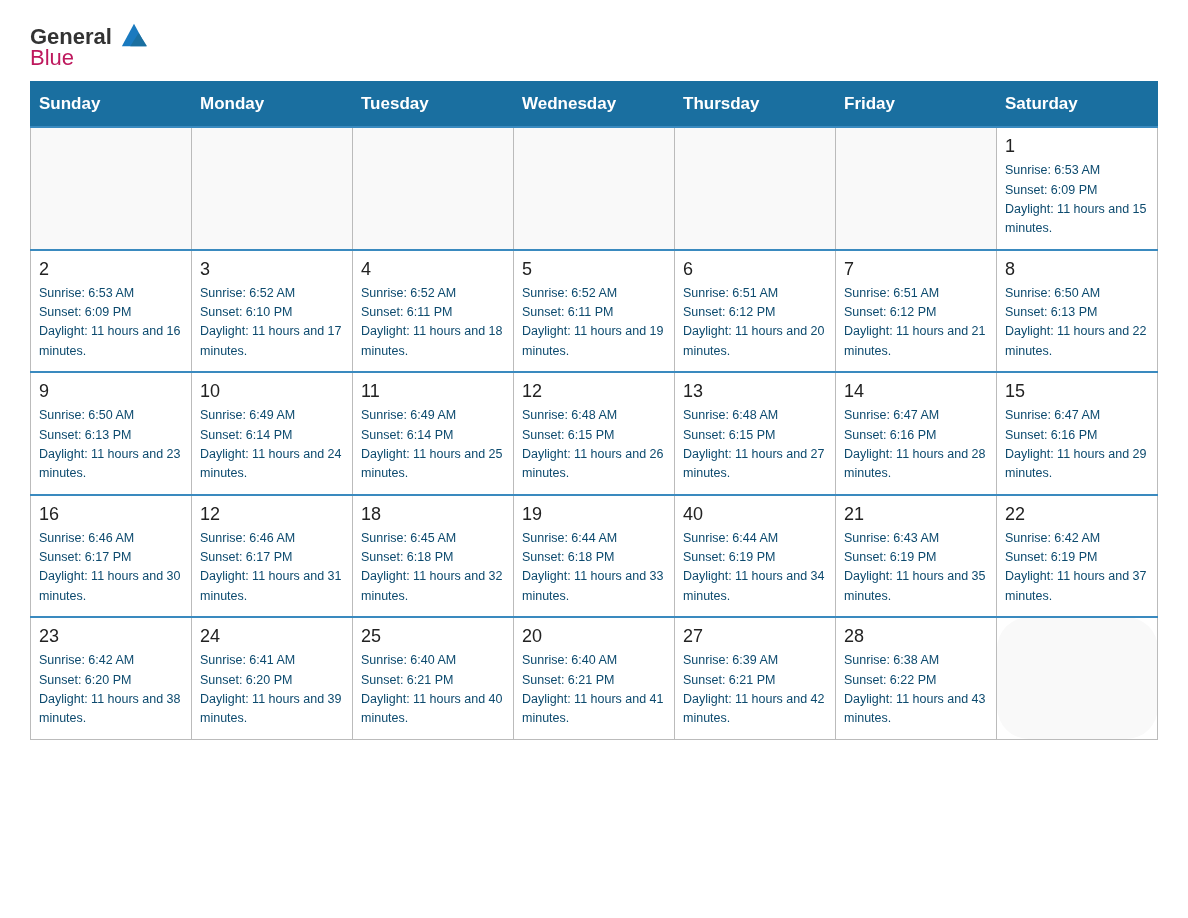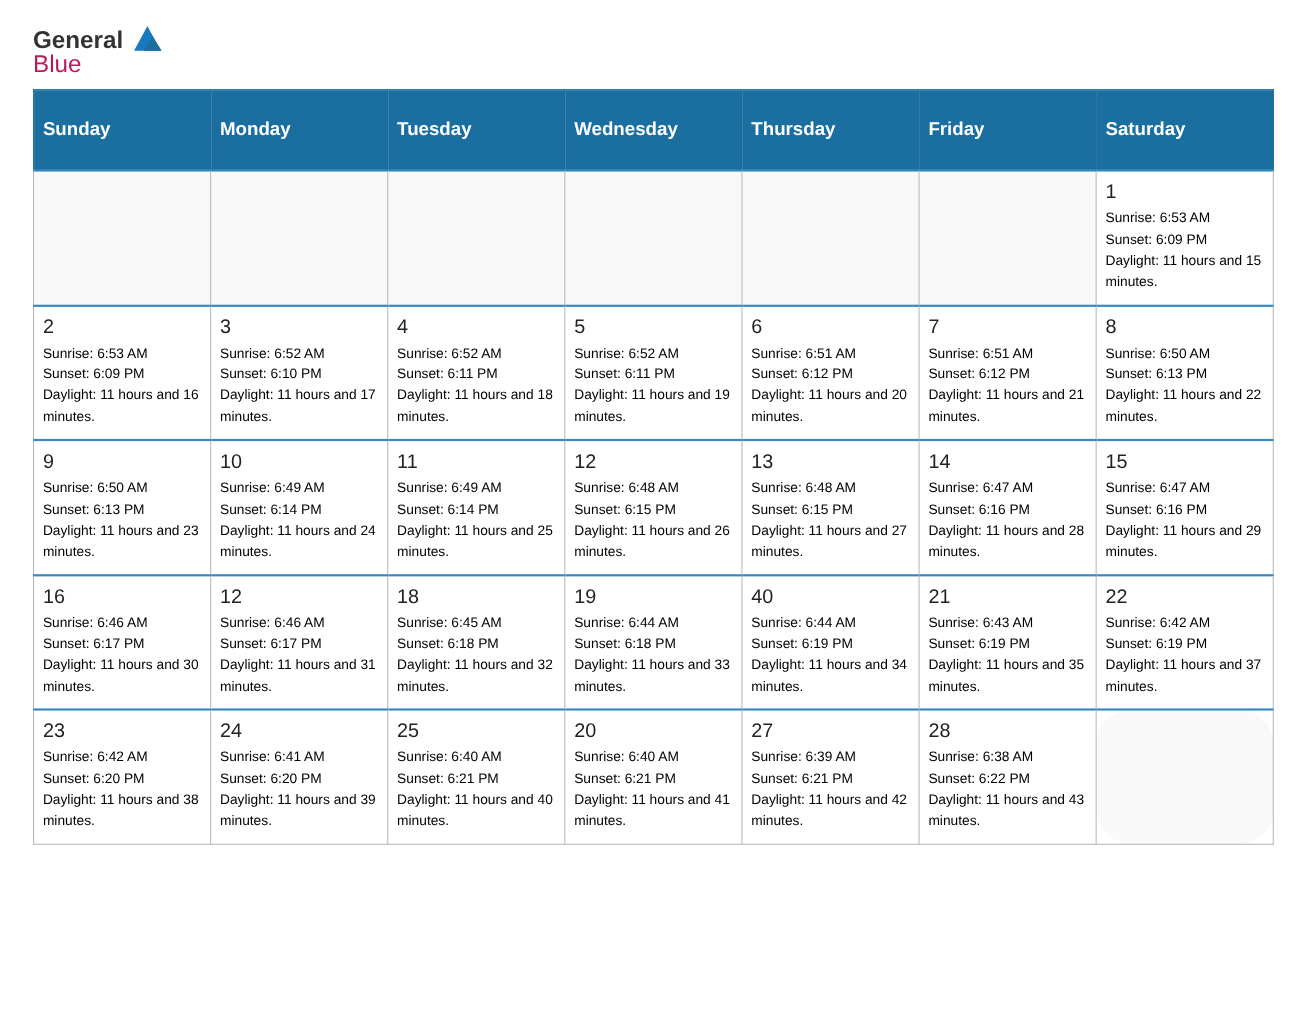--- a/index.html
+++ b/index.html
@@ -53,21 +53,21 @@
       width: 100%;
       border-collapse: collapse;
       margin-top: 10px;
       table-layout: fixed;
     }
     .calendar thead th {
       background-color: #1a6fa0;
       color: #fff;
       font-size: 17px;
       font-weight: bold;
-      padding: 26px 8px;
+      padding: 12px 8px;
       text-align: left;
       border: 1px solid #1a6fa0;
     }
     .calendar tbody td {
       border: 1px solid #bbb;
       vertical-align: top;
       padding: 8px 8px 10px 8px;
       font-size: 12.5px;
       color: #333;
       height: 120px;
@@ -77,21 +77,21 @@
     }
     .day-number {
       font-size: 18px;
       color: #222;
       font-weight: normal;
       margin-bottom: 4px;
       display: block;
     }
     .day-info {
       font-size: 12.5px;
-      color: #000000;
+      color: #0c4a6e;
       line-height: 1.55;
     }
     .empty-cell {
       background: #f9f9f9;
     }
     
     .last-row td {
       border-bottom: 1px solid #bbb;
       border-radius: 32px;
     }

